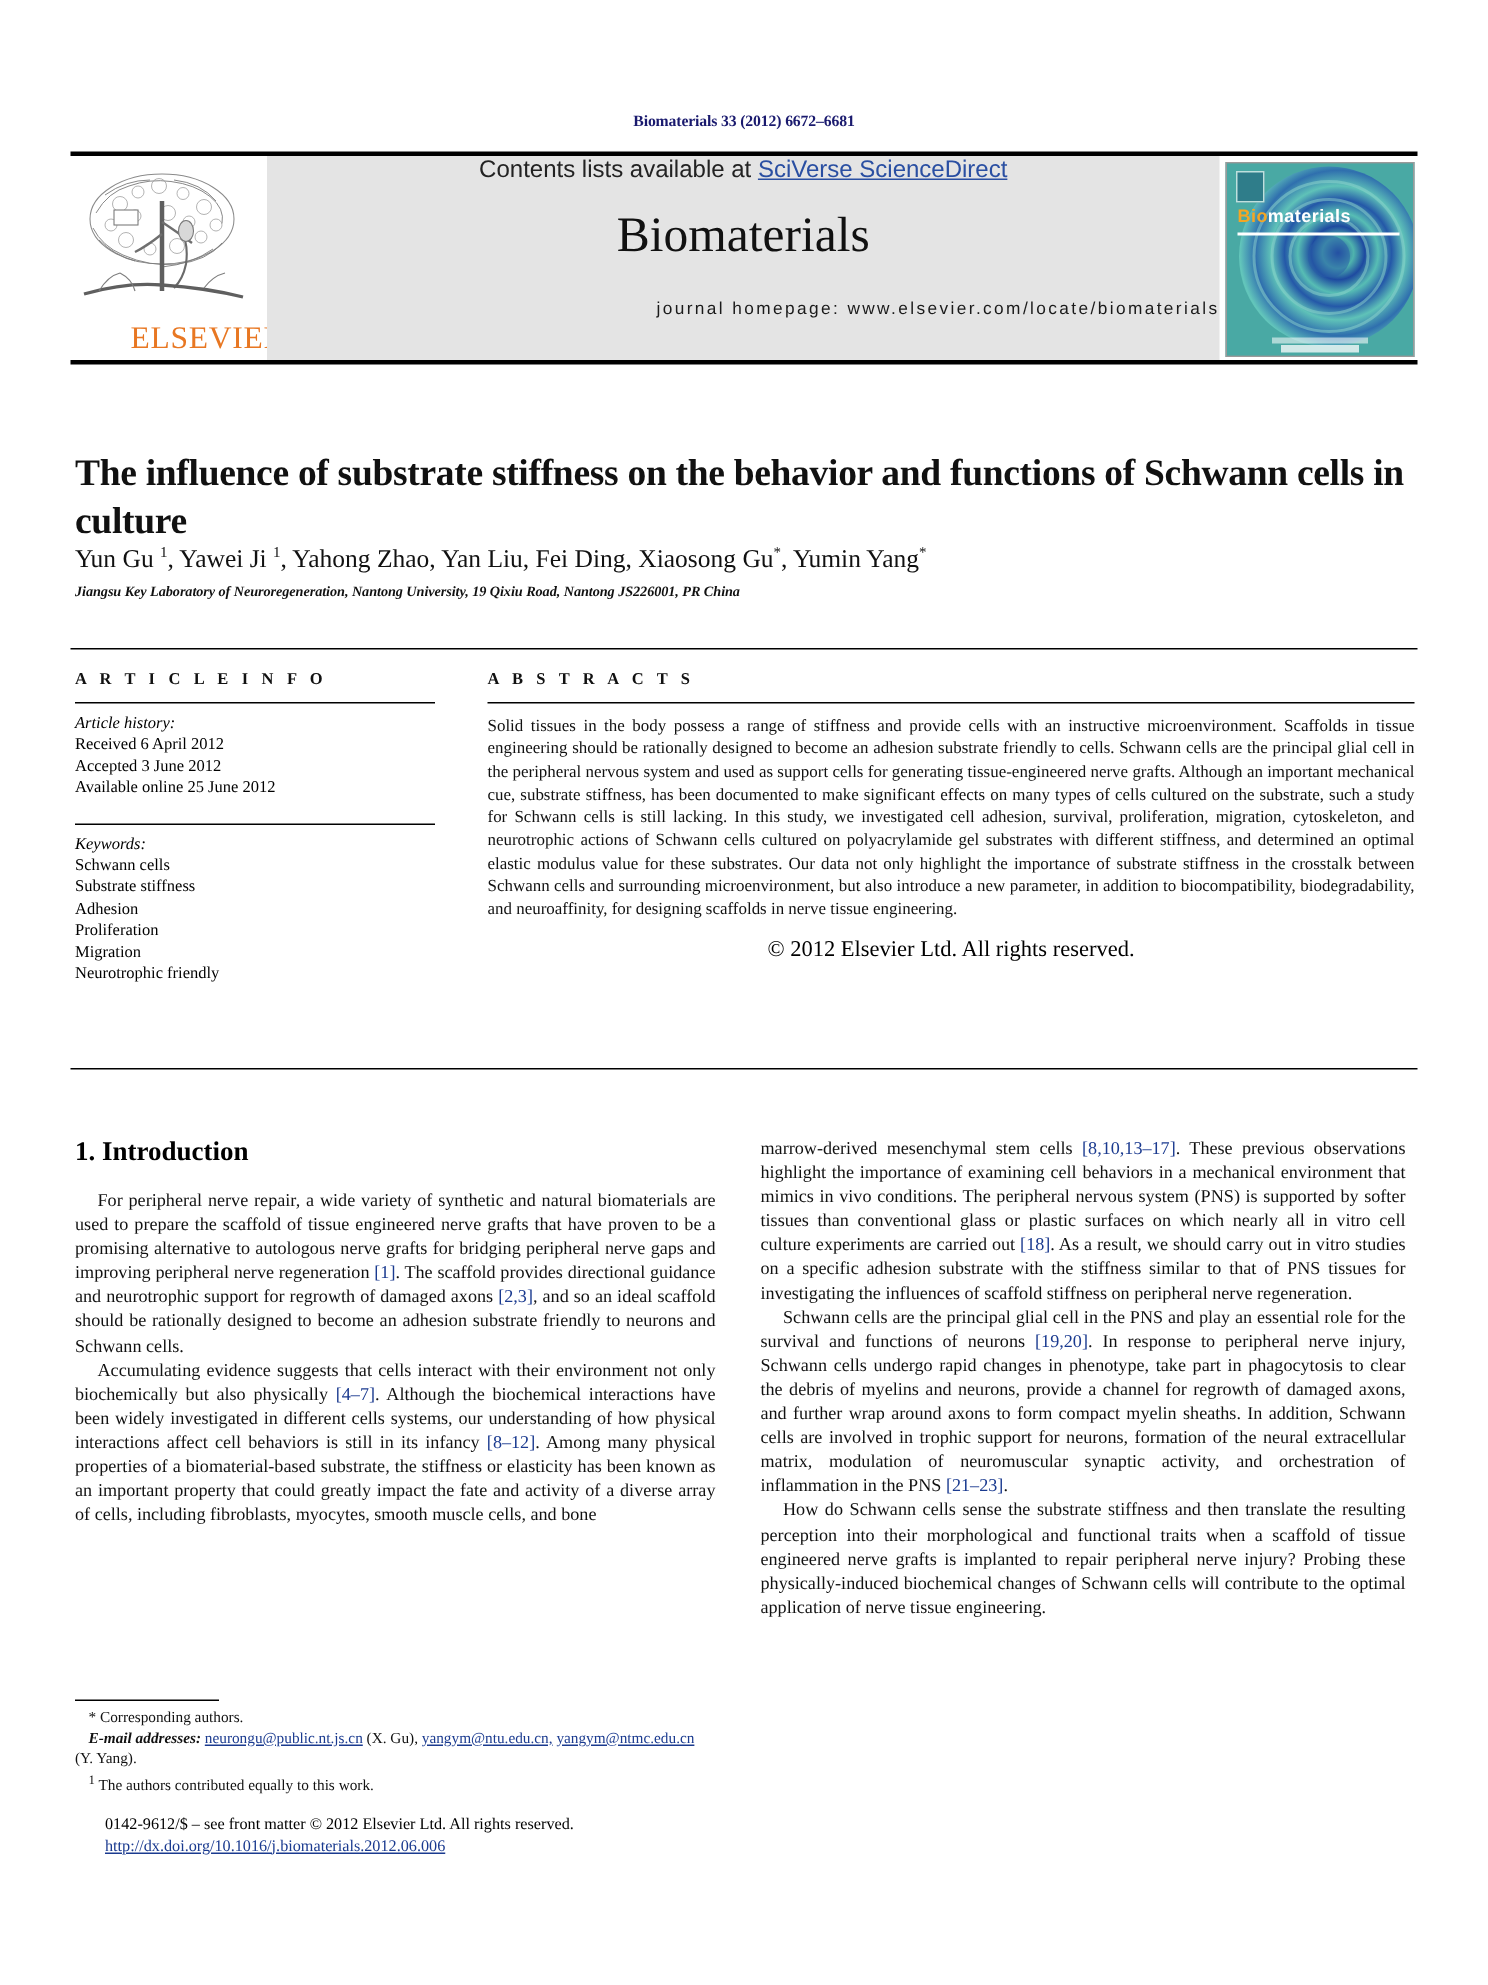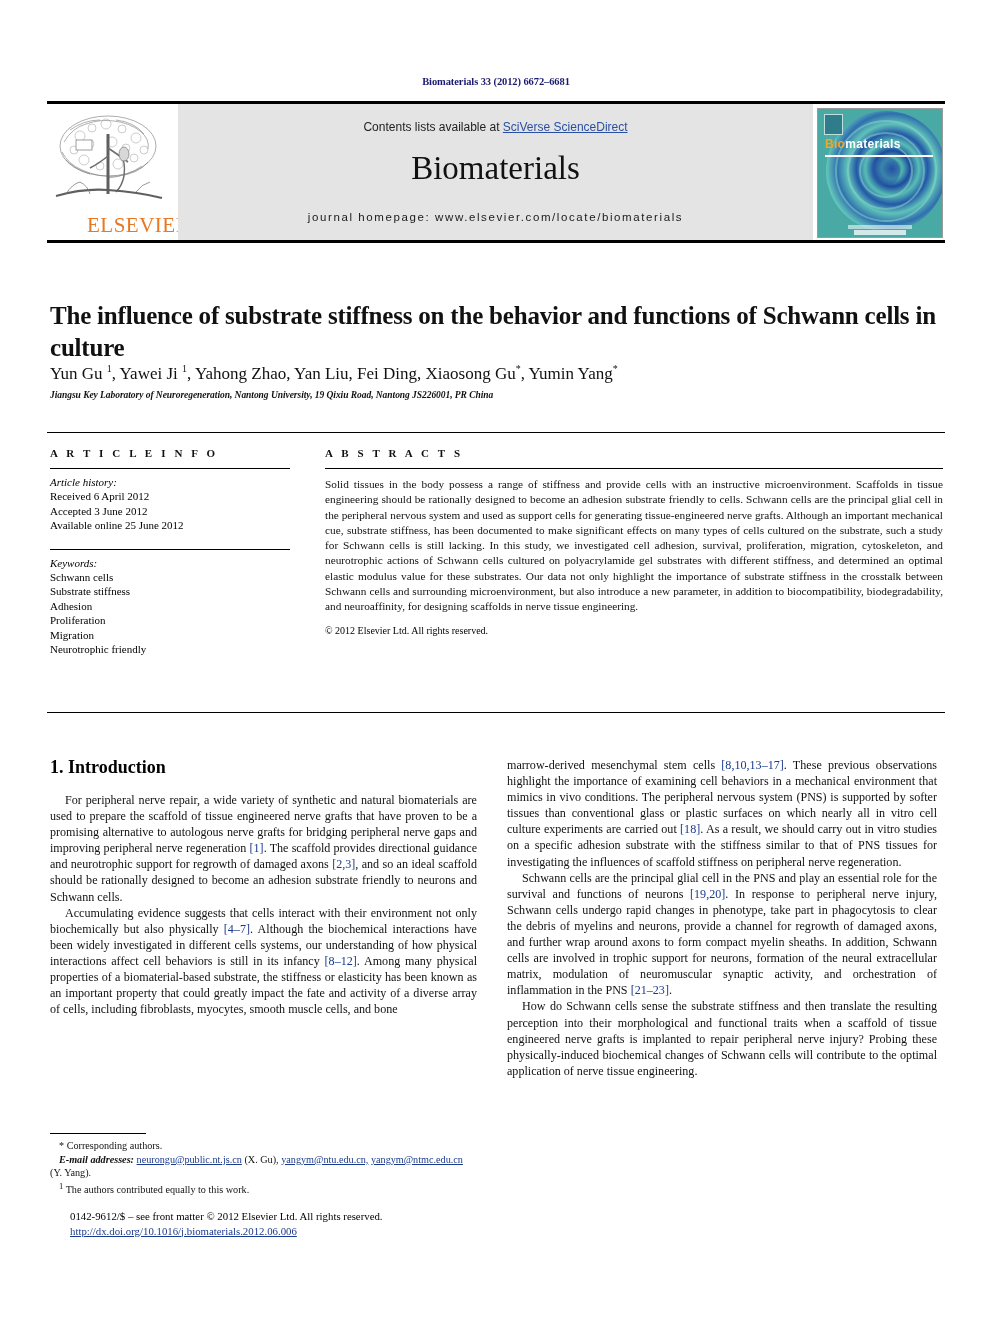--- a/index.html
+++ b/index.html
@@ -67,38 +67,39 @@
   .center-panel {
     position: absolute;
     left: 131px; top: 0px;
     width: 635px;
     height: 136px;
     background: #e4e4e4;
     text-align: center;
   }
   .contents-line {
     font-family: "Liberation Sans", sans-serif;
-    font-size: 12px;
+    font-size: 16px;
     color: #222;
-    padding-top: 16px;
+    padding-top: 1px;
   }
   .contents-line .sd-link { color: #2a4fa2; }
   .journal-name {
     font-family: "Liberation Serif", serif;
     font-size: 33px;
     color: #111;
     margin-top: 16px;
     letter-spacing: 0px;
   }
   .homepage-line {
     font-family: "Liberation Sans", sans-serif;
     font-size: 11.5px;
     color: #1a1a1a;
     letter-spacing: 1.6px;
     margin-top: 24px;
+    text-align: right;
   }
   .cover-block {
     position: absolute;
     right: 2px; top: 4px;
     width: 124px;
     height: 128px;
     border: 1px solid #9a9a9a;
     background: #3fa8a0;
     overflow: hidden;
   }
@@ -214,22 +215,22 @@
   .info-gap { height: 13px; }
   .hr-mid { border-top: 1px solid #000; margin: 3px 0 7px 0; }
 
   .abstract-text {
     font-size: 11.3px;
     line-height: 15.3px;
     text-align: justify;
     color: #111;
   }
   .copyright {
-    font-size: 10px;
-    text-align: left;
+    font-size: 15px;
+    text-align: center;
     margin-top: 10px;
   }
 
   
   .col-left {
     position: absolute;
     left: 50px; top: 757px;
     width: 427px;
   }
   .col-right {

